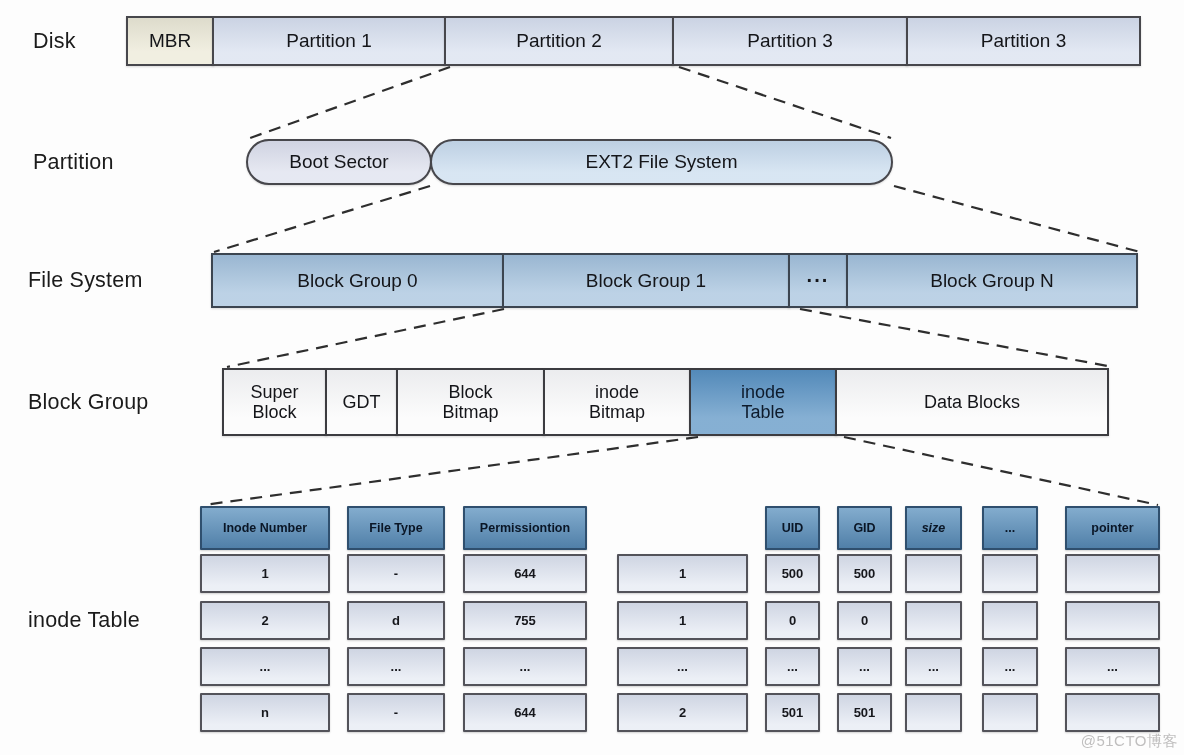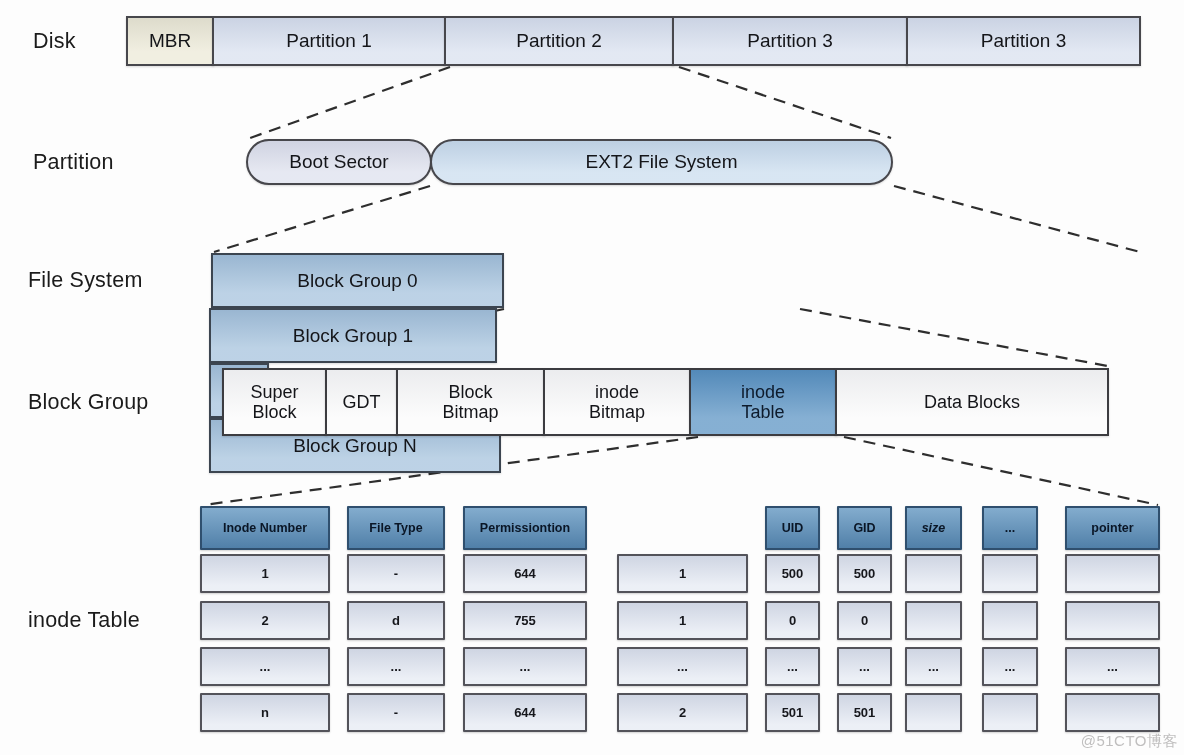--- a/index.html
+++ b/index.html
@@ -87,21 +87,21 @@
       </div>
     </div>
   <div class="band" data-band="partition" style="left: 246px; top: 139px; height: 46px;">
       <div class="seg v-boot" style="width: 186px; border-radius: 23px;">
         <span>Boot Sector</span>
       </div>
       <div class="seg v-ext2" style="width: 463px; border-radius: 23px;">
         <span>EXT2 File System</span>
       </div>
     </div>
-  <div class="band" data-band="filesystem" style="left: 211px; top: 253px; height: 55px; flex-direction: column;">
+  <div class="band" data-band="filesystem" style="left: 211px; top: 253px; height: 55px;">
       <div class="seg" style="width: 293px;">
         <span>Block Group 0</span>
       </div>
       <div class="seg" style="width: 288px;">
         <span>Block Group 1</span>
       </div>
       <div class="seg v-dots" style="width: 60px;">
         <span>···</span>
       </div>
       <div class="seg" style="width: 292px;">

